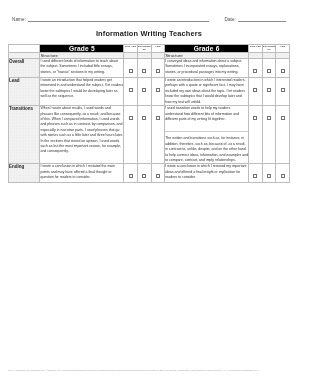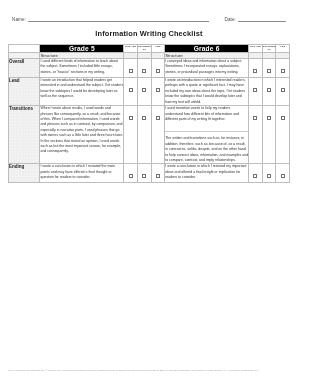--- a/index.html
+++ b/index.html
@@ -137,21 +137,21 @@
 <div class="page">
 
   <div class="namedate">
     <span class="nd-label">Name:</span>
     <span class="nd-rule name"></span>
     <span class="nd-gap"></span>
     <span class="nd-label">Date:</span>
     <span class="nd-rule date"></span>
   </div>
 
-  <div class="doc-title">Information Writing Checklist</div>
+  <div class="doc-title">Information Writing Teachers</div>
 
   <table class="checklist">
     <colgroup>
       <col class="c-rowlabel">
         <col class="c-text">
       <col class="c-box">
         <col class="c-box">
         <col class="c-box">
       <col class="c-text">
       <col class="c-box">

